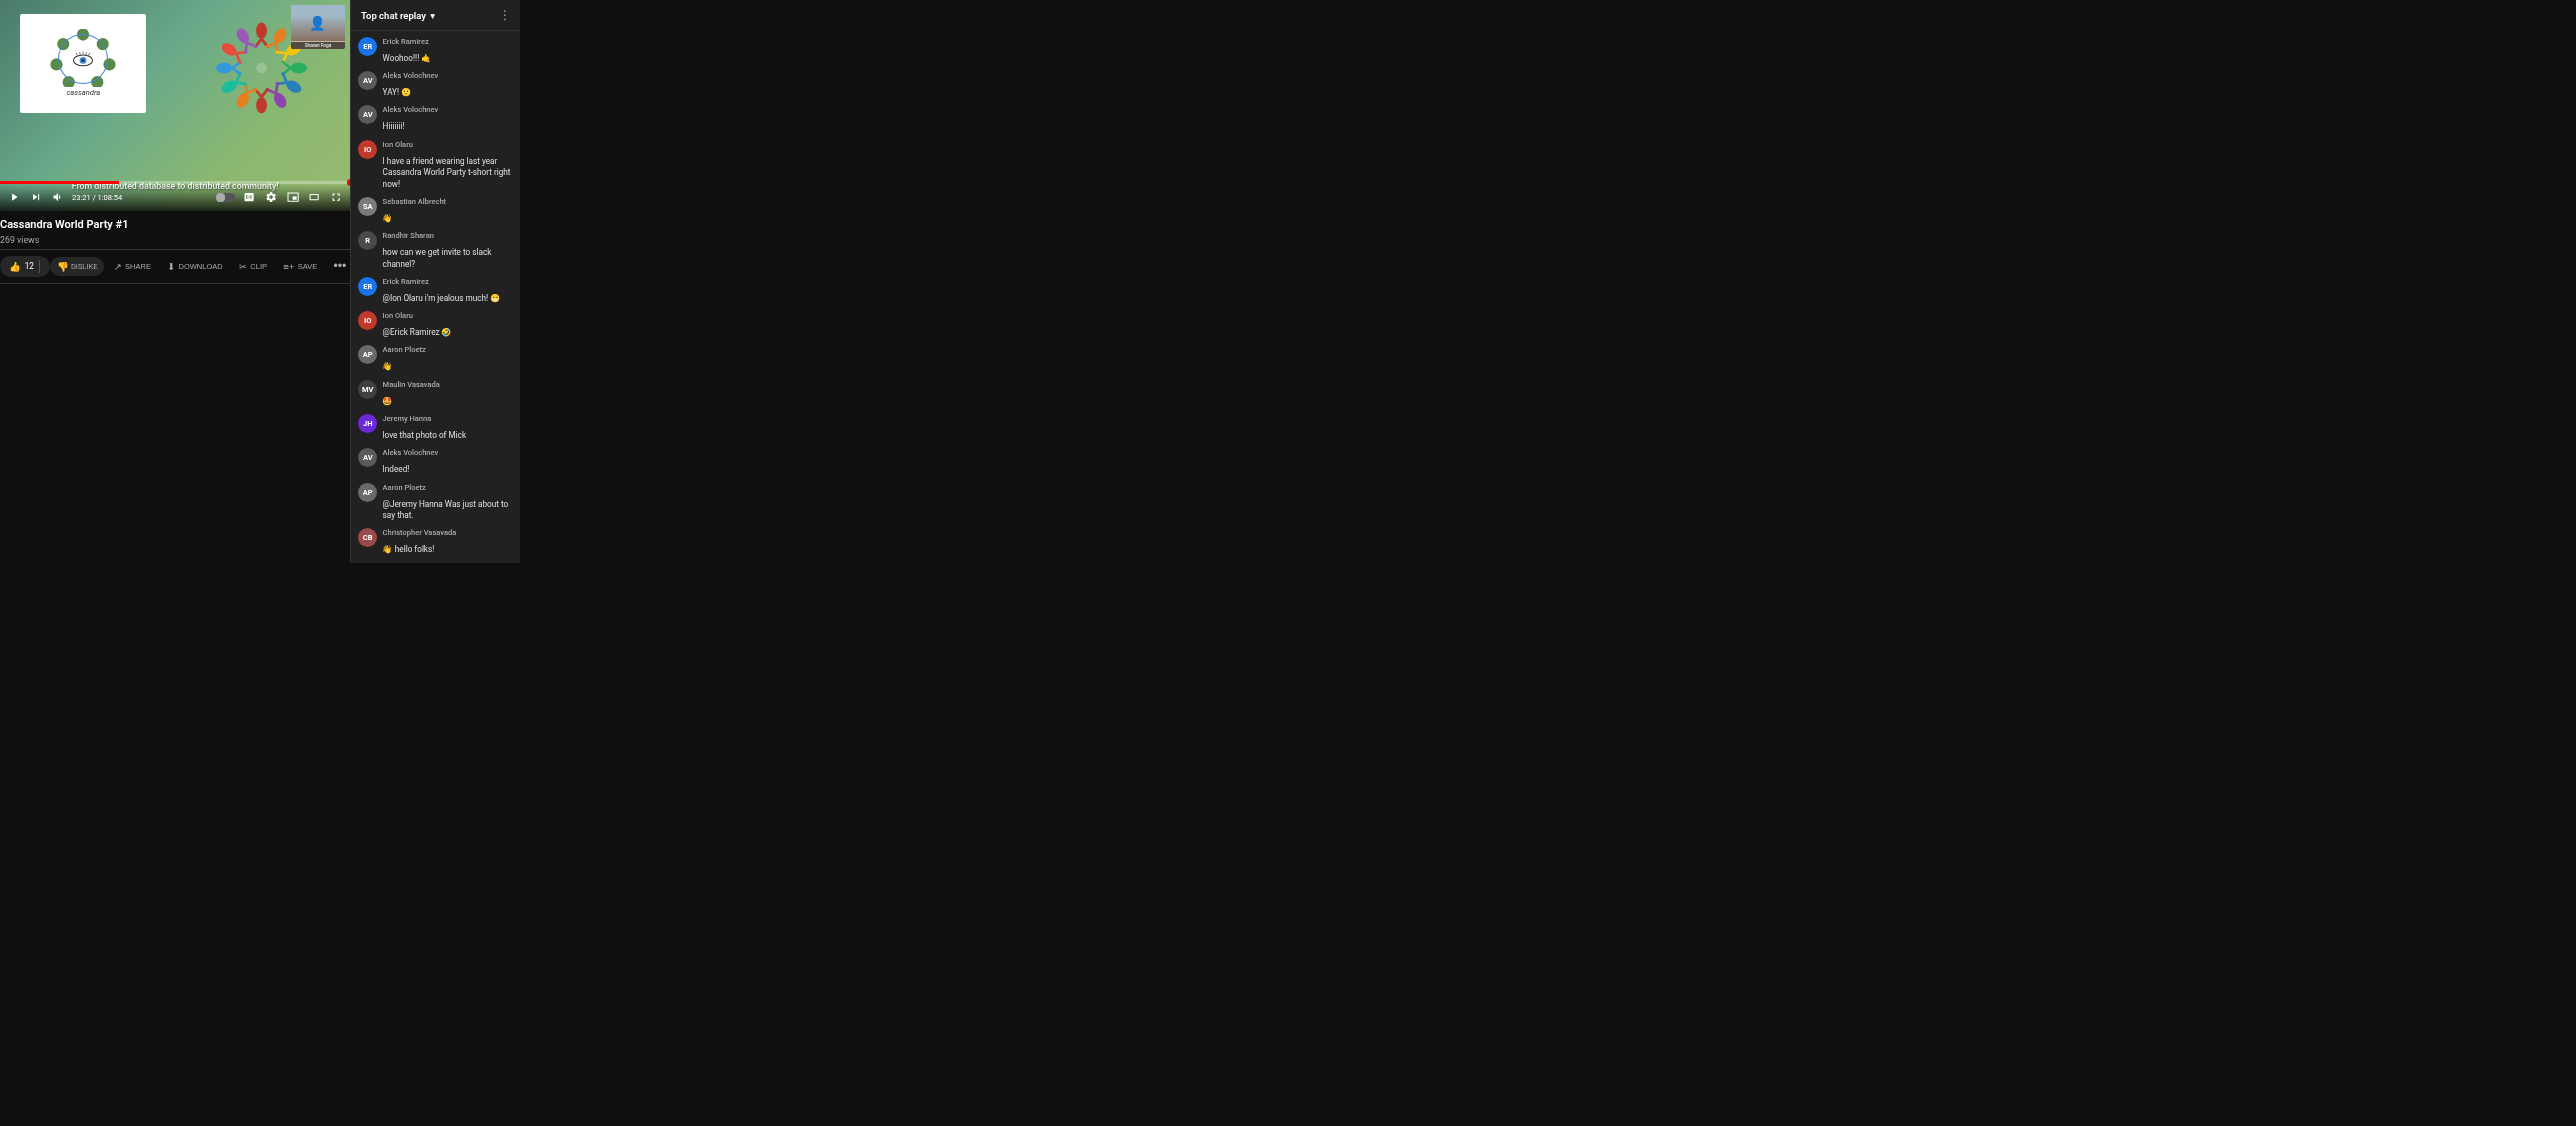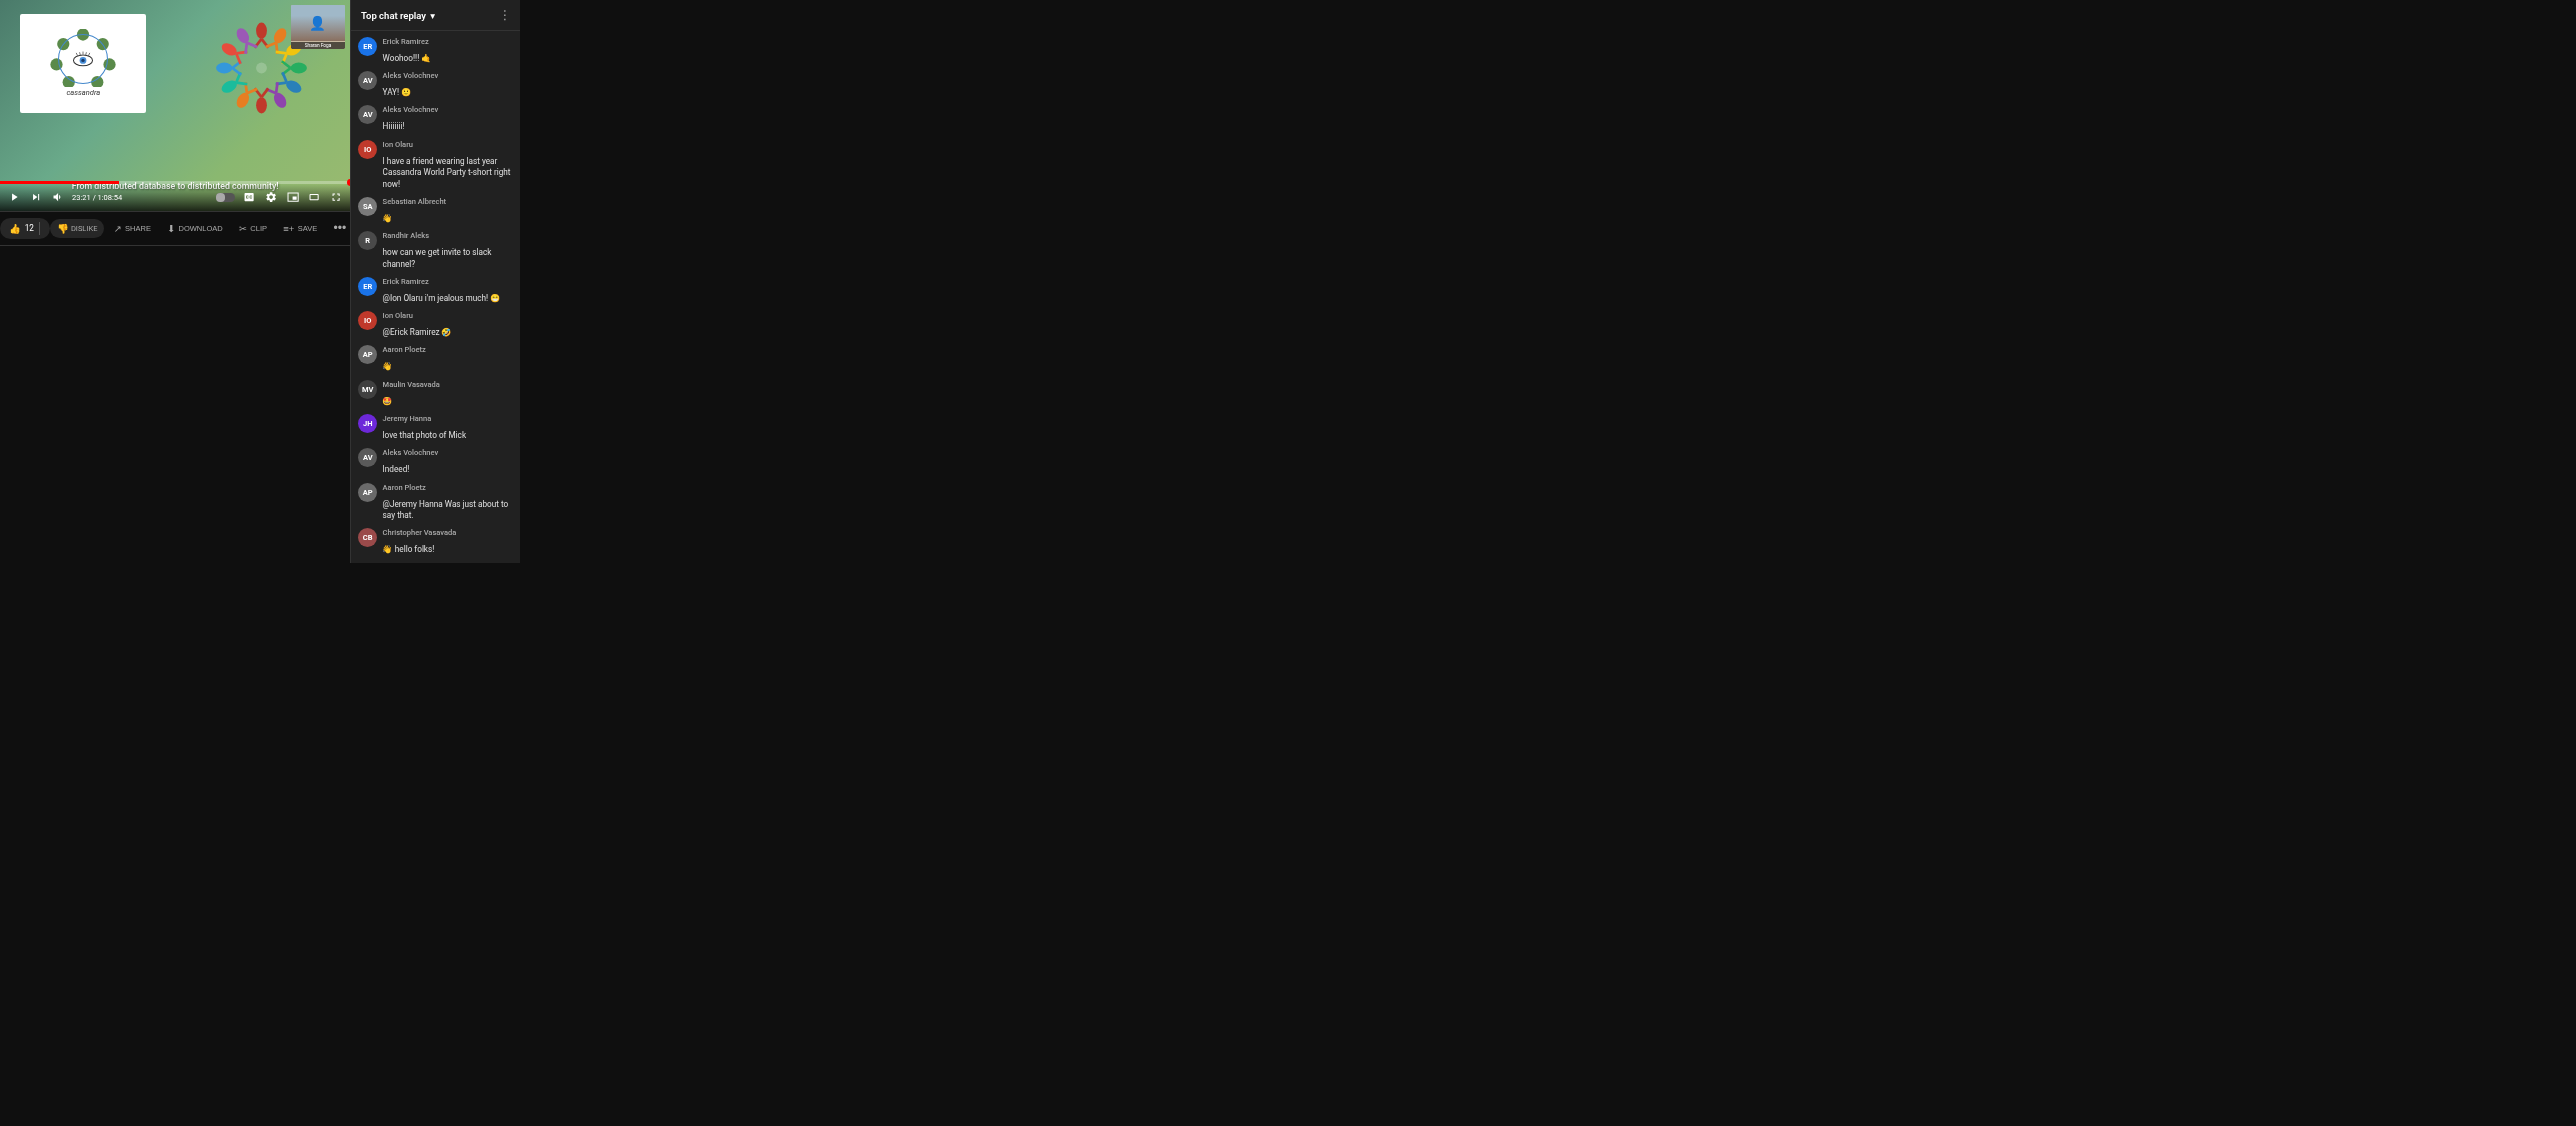--- a/index.html
+++ b/index.html
@@ -559,20 +559,24 @@
           </button>
           <button class="ctrl-btn">
             <svg viewBox="0 0 24 24">
                 <path d="M7 14H5v5h5v-2H7v-3zm-2-4h2V7h3V5H5v5zm12 7h-3v2h5v-5h-2v3zM14 5v2h3v3h2V5h-5z"></path>
               </svg>
           </button>
         </div>
       </div>
     </div>
 
+    <div class="video-info">
+      <div class="video-title">Cassandra World Party #1</div>
+      <div class="video-meta">269 views</div>
+    </div>
 
     <div class="action-bar">
 
       <div class="like-btn">
         <div class="like-inner">
           <span style="font-size:9.5px;">👍</span>
           <span class="like-count">12</span>
           <div class="divider-v"></div>
         </div>
         <div class="dislike-inner">
@@ -649,21 +653,21 @@
         <div class="chat-msg">
       <div class="avatar" style="background:#7a7a7a;">SA</div>
       <div class="msg-content">
         <div class="msg-author">Sebastian Albrecht</div>
         <div class="msg-text">👋</div>
       </div>
     </div>
         <div class="chat-msg">
       <div class="avatar" style="background:#4a4a4a;">R</div>
       <div class="msg-content">
-        <div class="msg-author">Randhir Aleks</div>
+        <div class="msg-author">Randhir Sharan</div>
         <div class="msg-text">how can we get invite to slack channel?</div>
       </div>
     </div>
         <div class="chat-msg">
       <div class="avatar" style="background:#1a73e8;">ER</div>
       <div class="msg-content">
         <div class="msg-author">Erick Ramirez</div>
         <div class="msg-text">@Ion Olaru i'm jealous much! 😁</div>
       </div>
     </div>

